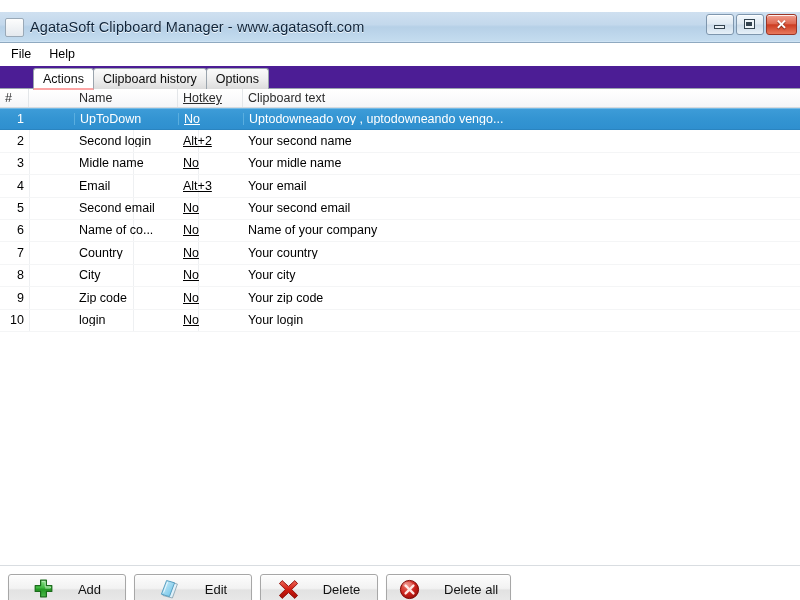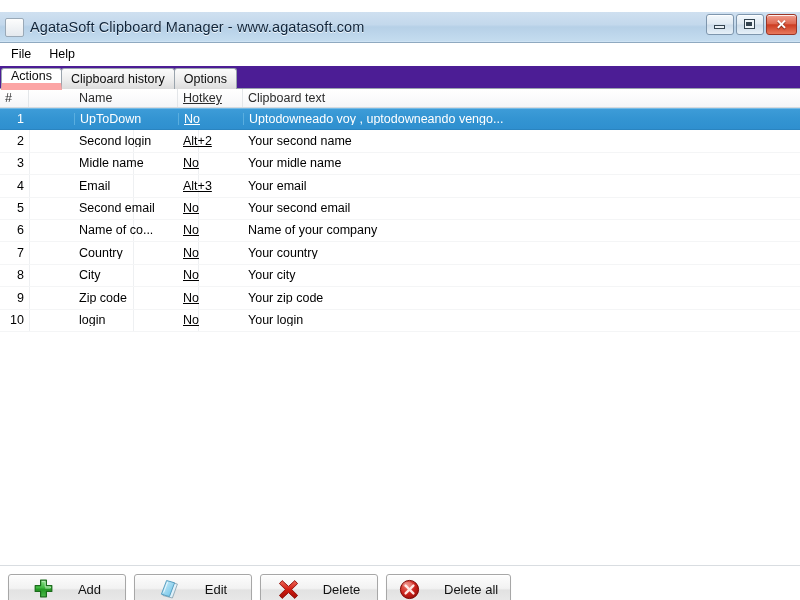--- a/index.html
+++ b/index.html
@@ -162,23 +162,24 @@
     border-bottom: none;
     border-top-left-radius: 3px;
     border-top-right-radius: 3px;
     background: linear-gradient(to bottom, #fbfbfb 0%, #ededed 55%, #dcdcdc 100%);
     margin-right: -1px;
     white-space: nowrap;
   }
   .tab.active {
     background: #ffffff;
     height: 22px;
-    border-bottom: 7px solid #fca5a5;
+    border-bottom: 2px solid #fca5a5;
     margin-bottom: -1px;
     z-index: 3;
+    margin-left: 32px;
   }
 
   
   .listwrap {
     flex: 1 1 auto;
     position: relative;
     margin: 0;
     background: #ffffff;
     border-bottom: 1px solid #d9dde1;
     overflow: hidden;

